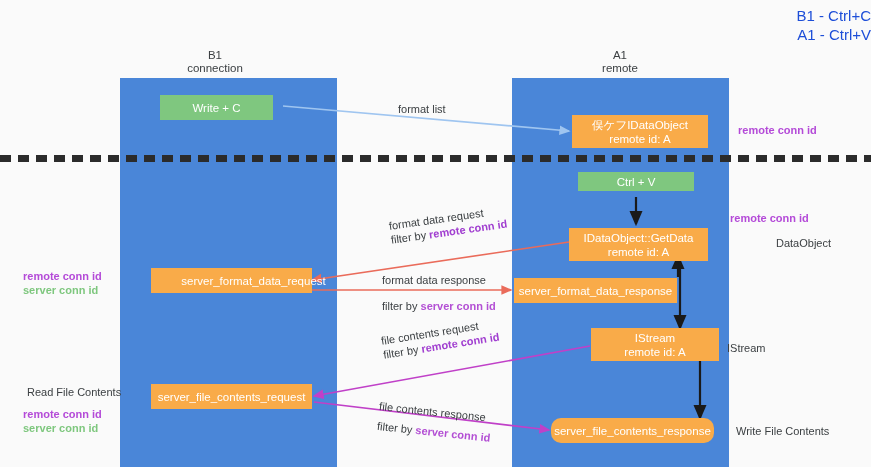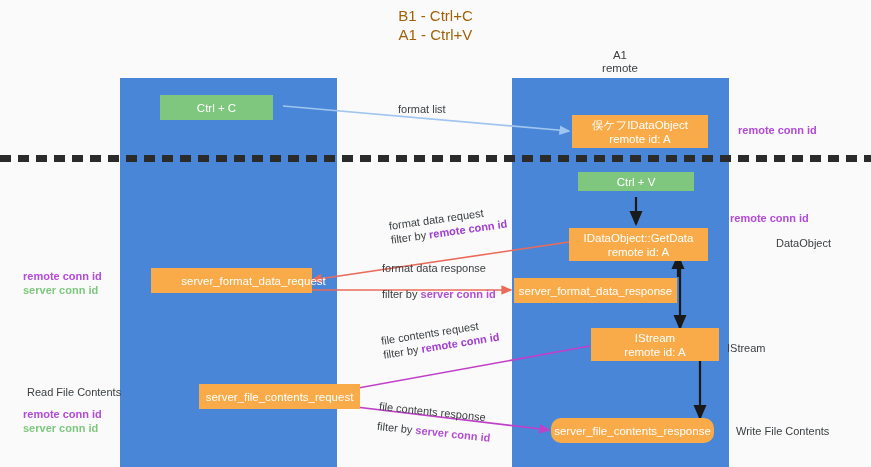--- a/index.html
+++ b/index.html
@@ -16,23 +16,23 @@
     height: 467px;
     background: #fafafa;
     overflow: hidden;
   }
   .abs { position: absolute; }
 
   
   .title {
     left: 0; top: 6px;
     width: 871px;
-    text-align: center;
+    text-align: right;
     font-size: 15px;
-    color: #a16207;
+    color: #1d4ed8;
     line-height: 19px;
   }
 
   
   .col-head {
     font-size: 11.5px;
     color: #3c4043;
     text-align: center;
     line-height: 13px;
   }
@@ -99,20 +99,24 @@
 </head>
 <body>
 
 <div id="canvas">
 
   <div class="abs title">
     <div>B1 - Ctrl+C</div>
     <div>A1 - Ctrl+V</div>
   </div>
 
+  <div class="abs col-head" style="left:155px; top:49px; width:120px;">
+    <div>B1</div>
+    <div>connection</div>
+  </div>
   <div class="abs col-head" style="left:560px; top:49px; width:120px;">
     <div>A1</div>
     <div>remote</div>
   </div>
 
   <div class="abs lane" style="left:120px; top:78px; width:217px; height:389px;"></div>
   <div class="abs lane" style="left:512px; top:78px; width:217px; height:389px;"></div>
 
   <svg class="overlay" viewBox="0 0 871 467" xmlns="http://www.w3.org/2000/svg">
     <defs>
@@ -145,21 +149,21 @@
     <line x1="590" y1="346" x2="314" y2="396" stroke="#c040c8" stroke-width="1.6" marker-end="url(#ah-mag)"></line>
 
     <line x1="314" y1="402" x2="549" y2="430" stroke="#c040c8" stroke-width="1.6" marker-end="url(#ah-mag)"></line>
 
     <path d="M700,358 L700,418" stroke="#1a1a1a" stroke-width="2.2" fill="none" marker-end="url(#ah-black)"></path>
   </svg>
 
   <div class="abs dashes"></div>
 
   <div class="abs node green" style="left:160px; top:95px; width:113px; height:25px;">
-    <div>Ctrl + C</div>
+    <div>Write + C</div>
   </div>
 
   <div class="abs node orange" style="left:572px; top:115px; width:136px; height:33px;">
     <div>俣ケフIDataObject</div>
     <div class="node-line2">remote id: A</div>
   </div>
 
   <div class="abs node green" style="left:578px; top:172px; width:116px; height:19px;">
     <div>Ctrl + V</div>
   </div>
@@ -175,40 +179,40 @@
 
   <div class="abs node orange" style="left:514px; top:278px; width:163px; height:25px;">
     <div>server_format_data_response</div>
   </div>
 
   <div class="abs node orange" style="left:591px; top:328px; width:128px; height:33px;">
     <div>IStream</div>
     <div class="node-line2">remote id: A</div>
   </div>
 
-  <div class="abs node orange" style="left:151px; top:384px; width:161px; height:25px;margin-left:48px;">
+  <div class="abs node orange" style="left:151px; top:384px; width:161px; height:25px;">
     <div>server_file_contents_request</div>
   </div>
 
   <div class="abs node orange" style="left:551px; top:418px; width:163px; height:25px;border-radius:10px;">
     <div>server_file_contents_response</div>
   </div>
 
   <div class="abs edge-label" style="left:398px; top:102px;">
     <div>format list</div>
   </div>
 
   <div class="abs edge-label" style="left:388px; top:219px; transform:rotate(-8deg); transform-origin:left top;">
     <div>format data request</div>
     <div>
       <span>filter by </span><span class="hl-remote">remote conn id</span>
     </div>
   </div>
 
-  <div class="abs edge-label" style="left:382px; top:261px;">
+  <div class="abs edge-label" style="left:382px; top:273px;">
     <div>format data response</div>
     <div style="margin-top:12px;">
       <span>filter by </span><span class="hl-server">server conn id</span>
     </div>
   </div>
 
   <div class="abs edge-label" style="left:380px; top:334px; transform:rotate(-9deg); transform-origin:left top;">
     <div>file contents request</div>
     <div>
       <span>filter by </span><span class="hl-remote">remote conn id</span>

